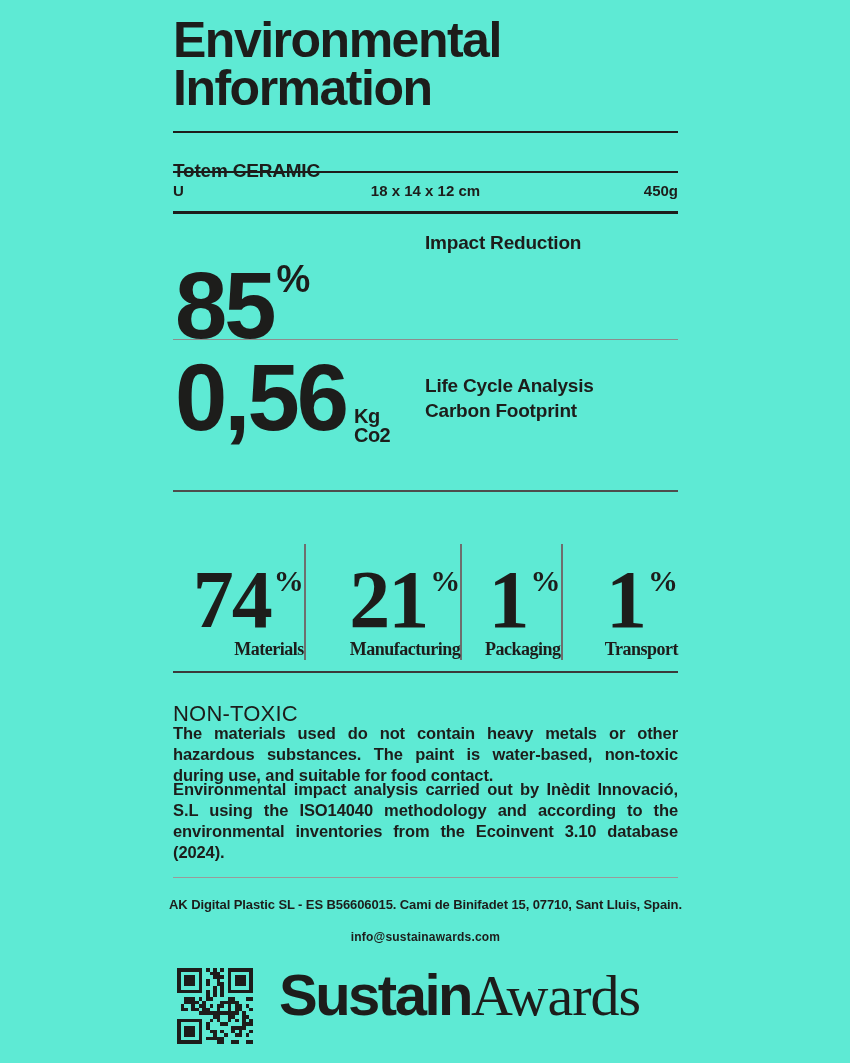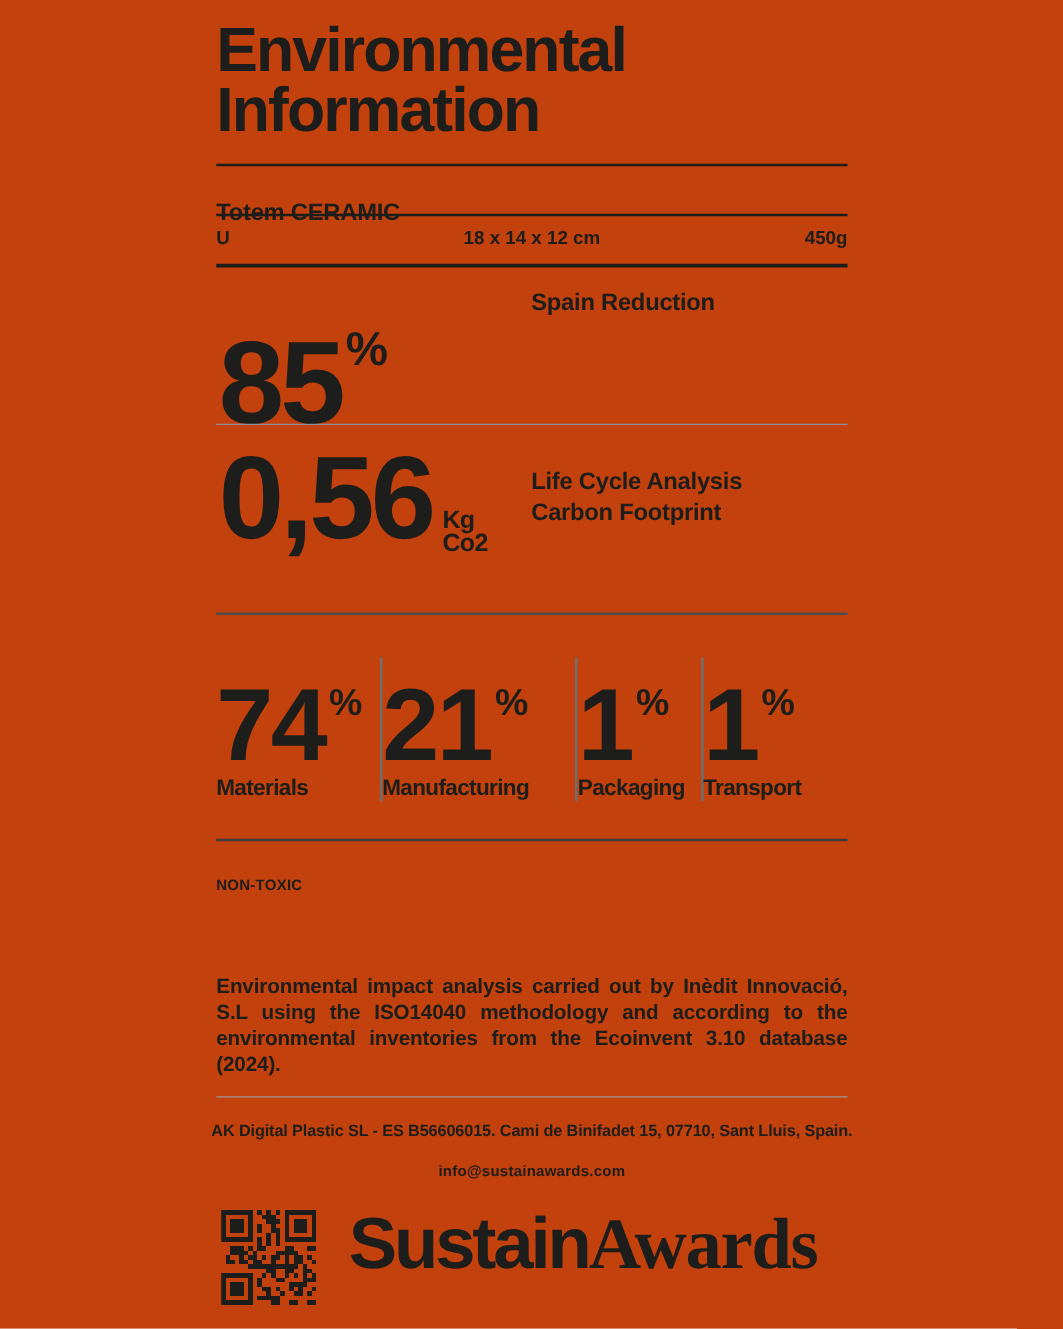--- a/index.html
+++ b/index.html
@@ -1,18 +1,18 @@
 <!DOCTYPE html>
 <html><head>
 <meta charset="utf-8">
 <style>
   * { margin:0; padding:0; box-sizing:border-box; }
   html,body { background:#ffffff; }
   body { font-family:"Liberation Sans", sans-serif; color:#1d1d1b; }
-  .sheet { position:relative; width:850px; height:1063px; background:#c2410c; overflow:hidden; }
+  .sheet { position:relative; width:850px; height:1063px; background:#5eead4; overflow:hidden; }
   .content { position:absolute; left:173px; top:0; width:505px; height:100%; }
 
   .rule { position:absolute; left:0; width:100%; background:#1d1d1b; }
   .rule-1 { top:131px; height:2px; }
   .rule-2 { top:171px; height:2px; }
   .rule-3 { top:211px; height:3px; }
   .rule-4 { top:339px; height:1px; background:#8d8d8d; }
   .rule-5 { top:490px; height:2px; background:#4d4d4d; }
   .rule-6 { top:671px; height:2px; background:#3a3a3a; }
   .rule-7 { top:877px; height:1px; background:#9a9a9a; }
@@ -38,49 +38,49 @@
   .units { font-size:20px; font-weight:bold; line-height:19px; letter-spacing:-0.5px;
            margin-left:8px; margin-top:7px; }
   .units span { display:block; }
 
   .stat-label { position:absolute; left:252px; font-size:19px; font-weight:bold;
                 line-height:25px; letter-spacing:-0.2px; }
   .label-impact { top:230px; }
   .label-carbon { top:373px; }
   .stat-label span { display:block; }
 
-  .breakdown { position:absolute; top:526px; left:0; width:100%; display:flex; text-align:left; }
+  .breakdown { position:absolute; top:544px; left:0; width:100%; display:flex; text-align:right;font-family:Liberation Serif, serif; }
   .bd-col { padding-top:0; }
   .bd-col:nth-child(1) { width:139px; }
   .bd-col:nth-child(2) { width:164px; }
   .bd-col:nth-child(3) { width:105px; }
   .bd-col:nth-child(4) { width:121px; }
   .bd-col:not(:last-child) { border-right:2px solid #6e6e6e; }
   .bd-num { font-size:82px; font-weight:bold; line-height:74px; letter-spacing:-2px; white-space:nowrap; }
   .bd-pct { font-size:30px; letter-spacing:0; vertical-align:36px; margin-left:3px; }
   .bd-label { font-size:18px; font-weight:bold; margin-top:2px; letter-spacing:-0.5px; }
 
-  .nontoxic-h { position:absolute; top:701px; left:0; font-size:12px; font-weight:bold; letter-spacing:0.2px; }
+  .nontoxic-h { position:absolute; top:701px; left:0; font-size:22px; font-weight:normal; letter-spacing:0.2px; }
   .para { position:absolute; left:0; width:100%; font-size:16.5px; font-weight:bold;
           line-height:21px; text-align:justify; letter-spacing:-0.1px; }
   .para-1 { top:723px; }
   .para-2 { top:779px; }
 
   .addr  { position:absolute; top:897px; left:-30px; width:565px; text-align:center;
            font-size:13px; font-weight:bold; white-space:nowrap; letter-spacing:-0.1px; }
   .email { position:absolute; top:930px; left:0; width:100%; text-align:center;
            font-size:12px; font-weight:bold; letter-spacing:0.2px; }
 
   .qr { position:absolute; top:968px; left:4px; width:76px; height:76px; }
   .qr svg { width:100%; height:100%; shape-rendering:crispEdges; fill:#1d1d1b; }
 
   .brand { position:absolute; top:966px; left:106px; font-size:58px; line-height:1;
            white-space:nowrap; }
   .brand-sans  { font-family:"Liberation Sans", sans-serif; font-weight:bold; letter-spacing:-2.5px; }
-  .brand-serif { font-family:"Liberation Serif", serif; font-weight:bold; letter-spacing:-1px; }
+  .brand-serif { font-family:"Liberation Serif", serif; font-weight:normal; letter-spacing:-1px; }
 </style>
 </head>
 <body>
 
 <div class="sheet">
   <div class="content">
 
     <div class="title">
       <span>Environmental</span>
       <span>Information</span>
@@ -97,21 +97,21 @@
       <span class="s-mid">18 x 14 x 12 cm</span>
       <span class="s-right">450g</span>
     </div>
 
     <div class="rule rule-3"></div>
 
     <div class="bignum stat-impact">
       <span>85</span><span class="pct-big">%</span>
     </div>
     <div class="stat-label label-impact">
-      <span>Spain Reduction</span>
+      <span>Impact Reduction</span>
     </div>
 
     <div class="rule rule-4"></div>
 
     <div class="bignum stat-carbon">
       <span>0,56</span>
       <span class="units">
         <span>Kg</span>
         <span>Co2</span>
       </span>
@@ -138,20 +138,21 @@
       </div>
       <div class="bd-col">
         <div class="bd-num"><span>1</span><span class="bd-pct">%</span></div>
         <div class="bd-label">Transport</div>
       </div>
     </div>
 
     <div class="rule rule-6"></div>
 
     <div class="nontoxic-h">NON-TOXIC</div>
+    <div class="para para-1">The materials used do not contain heavy metals or other hazardous substances. The paint is water-based, non-toxic during use, and suitable for food contact.</div>
     <div class="para para-2">Environmental impact analysis carried out by Inèdit Innovació, S.L using the ISO14040 methodology and according to the environmental inventories from the Ecoinvent 3.10 database (2024).</div>
 
     <div class="rule rule-7"></div>
 
     <div class="addr">AK Digital Plastic SL - ES B56606015. Cami de Binifadet 15, 07710, Sant Lluis, Spain.</div>
     <div class="email">info@sustainawards.com</div>
 
     <div class="qr">
       <svg viewBox="0 0 21 21" xmlns="http://www.w3.org/2000/svg">
           <rect x="0" y="0" width="1" height="1"></rect>

